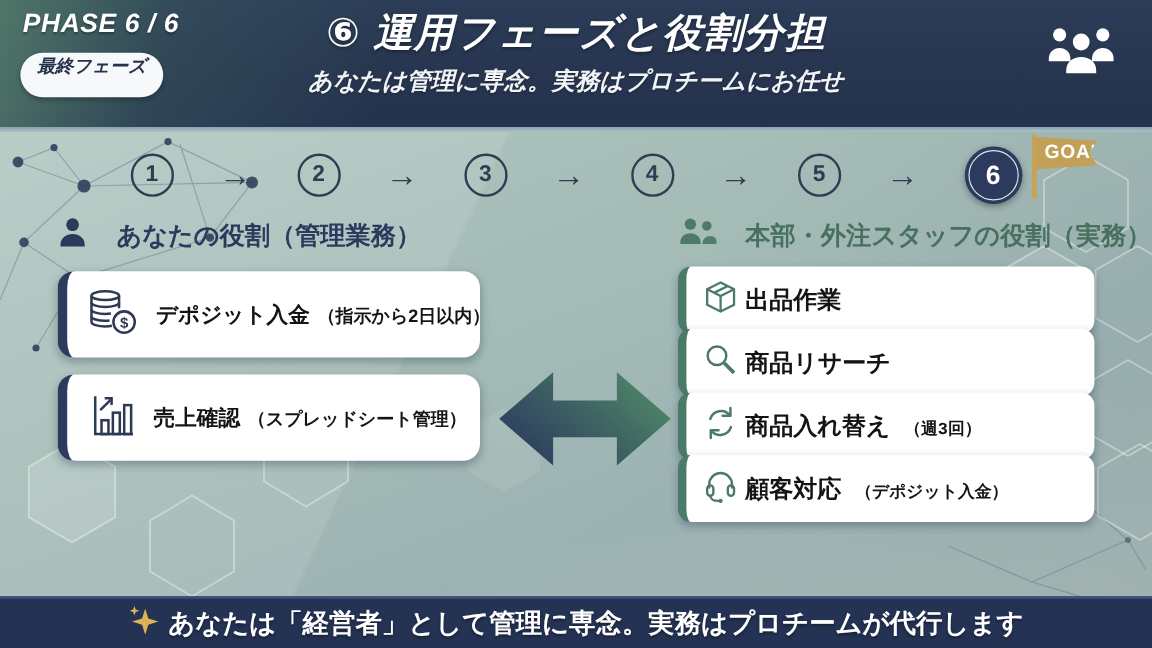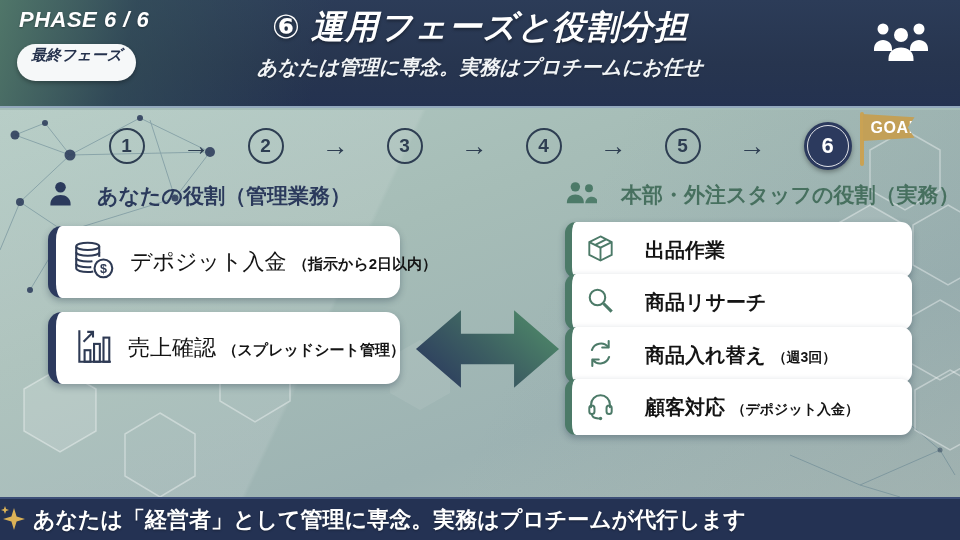--- a/index.html
+++ b/index.html
@@ -59,31 +59,31 @@
     font-size:21px; font-weight:800; white-space:nowrap; }
   .left-heading { left:48px; top:70px; color:#2b3a5c; }
   .right-heading { left:565px; top:70px; color:#47705f; }
 
   
   .card { position:absolute; background:#fff; display:flex; align-items:center;
     box-shadow:0 3px 7px rgba(25,45,65,.32); white-space:nowrap; }
   .card-left { left:48px; width:352px; height:72px; border-left:8px solid #2c3a5e;
     border-radius:14px; padding-left:15px; gap:13px; }
   .card-right { left:565px; width:347px; height:56px; border-left:7px solid #4c7a68;
-    border-radius:11px; padding-left:13px; gap:29px; }
-  .ct-l { font-size:22px; font-weight:400; color:#141414; }
+    border-radius:11px; padding-left:13px; gap:5px;font-family:Liberation Mono, monospace; }
+  .ct-l { font-size:18px; font-weight:700; color:#141414; }
   .cn-l { font-size:15px; font-weight:700; color:#141414; margin-left:2px; }
   .ct-r { font-size:20px; font-weight:800; color:#141414; }
   .cn-r { font-size:14px; font-weight:700; color:#141414; margin-left:2px; }
 
   .center-arrow { position:absolute; left:414px; top:192px; width:147px; height:94px; }
 
   
   .footer { position:absolute; left:0; right:0; bottom:0; height:43px; background:#243253;
-    border-top:2px solid #3c4e77; display:flex; align-items:center; gap:7px; }
+    border-top:2px solid #3c4e77; display:flex; align-items:center; justify-content:center; gap:7px; }
   .footer-msg { color:#fff; font-size:22px; font-weight:800; white-space:nowrap;
     text-shadow:0 1px 2px rgba(0,0,0,.35); }
 </style>
 </head>
 <body>
 
 <div id="stage">
 
   <div class="header">
     <div class="phase-label">PHASE 6 / 6</div>

